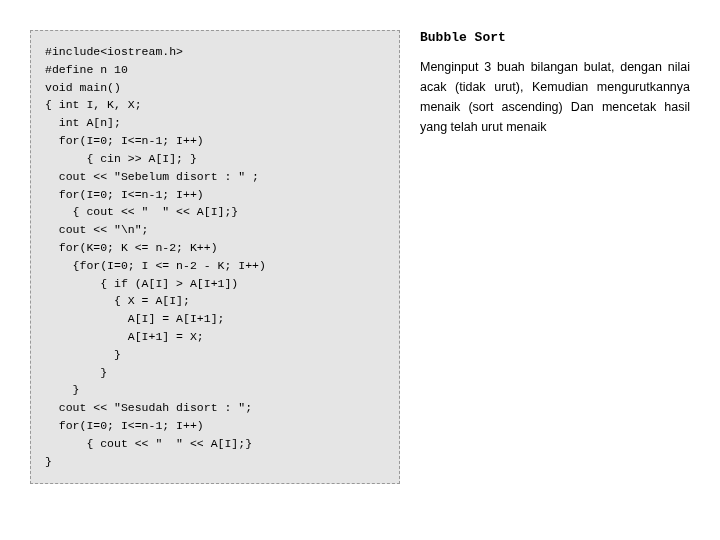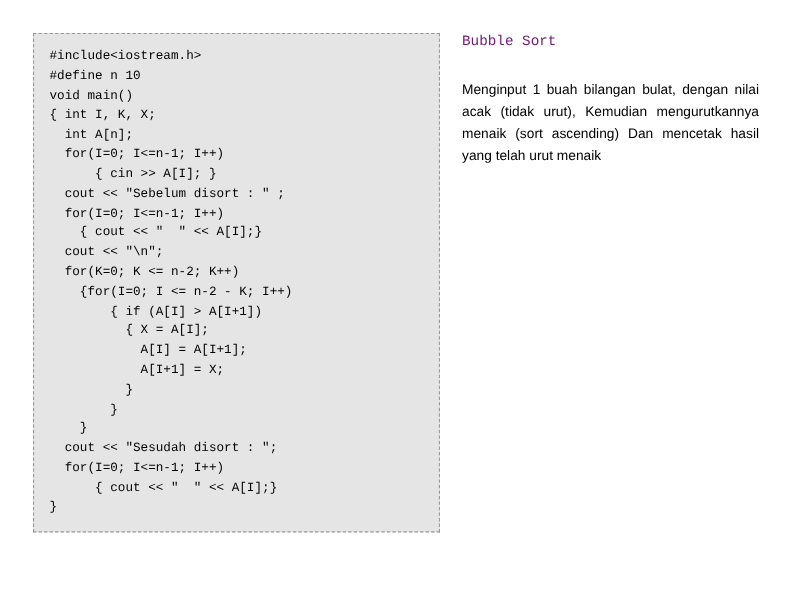--- a/index.html
+++ b/index.html
@@ -44,23 +44,23 @@
     }
 
     .description {
       flex: 1;
       padding-top: 0px;
     }
 
     .description-title {
       font-family: 'Courier New', Courier, monospace;
       font-size: 13px;
-      font-weight: normal;
-      margin-bottom: 26px;
-      color: #701a75;
+      font-weight: bold;
+      margin-bottom: 12px;
+      color: #000000;
     }
 
     .description-text {
       font-size: 12.5px;
       color: #000;
       line-height: 1.6;
       text-align: justify;
     }
   </style>
 </head>
@@ -88,15 +88,15 @@
           }
         }
     }
   cout &lt;&lt; "Sesudah disort : ";
   for(I=0; I&lt;=n-1; I++)
       { cout &lt;&lt; "  " &lt;&lt; A[I];}
 }</pre>
   </div>
   <div class="description">
     <div class="description-title">Bubble Sort</div>
-    <div class="description-text">Menginput 1 buah bilangan bulat,  dengan  nilai  acak (tidak urut), Kemudian  mengurutkannya menaik  (sort ascending) Dan  mencetak  hasil  yang telah urut menaik</div>
+    <div class="description-text">Menginput 3 buah bilangan bulat,  dengan  nilai  acak (tidak urut), Kemudian  mengurutkannya menaik  (sort ascending) Dan  mencetak  hasil  yang telah urut menaik</div>
   </div>
 </div>
 
 </body></html>

